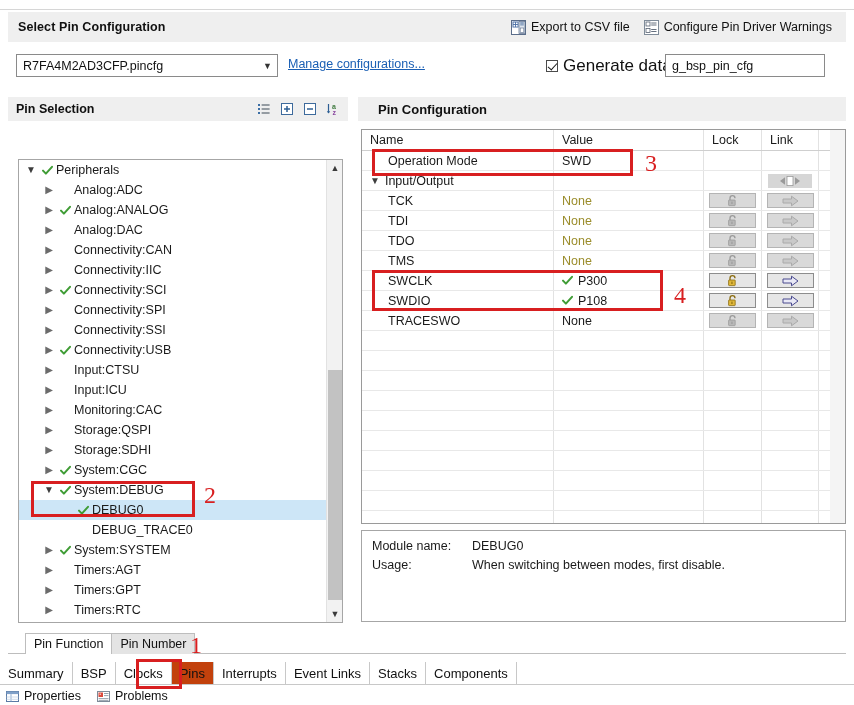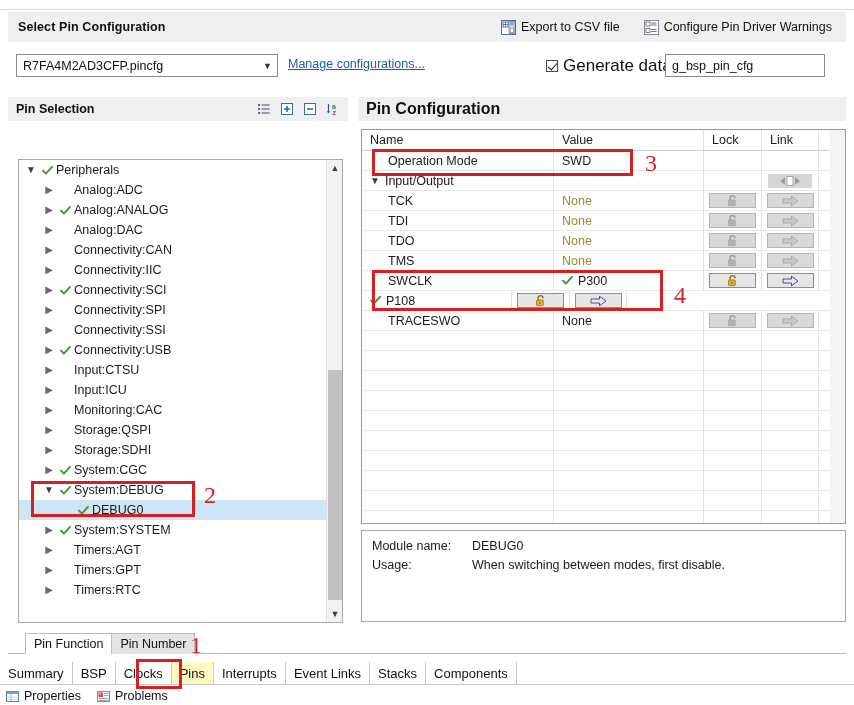--- a/index.html
+++ b/index.html
@@ -22,21 +22,21 @@
   .section-bar {
     position:absolute; left:8px; top:12px; width:838px; height:30px;
     background:#efefef;
     display:flex; align-items:center;
   }
   .section-bar-title {
     font-weight:bold; font-size:12.5px; color:#101010;
     margin-left:10px; letter-spacing:0.1px;
   }
   .section-bar-actions {
-    margin-left:auto; display:flex; align-items:center; gap:24px; margin-right:14px;
+    margin-left:auto; display:flex; align-items:center; gap:14px; margin-right:14px;
   }
   .bar-action { display:flex; align-items:center; gap:5px; cursor:default; }
   .bar-action-label { font-size:12.5px; color:#101010; }
 
   
   .cfg-row { position:absolute; left:8px; top:50px; width:838px; height:34px; }
   .combo {
     position:absolute; left:8px; top:4px; width:262px; height:23px;
     border:1px solid #8a8a8a; background:#ffffff;
     display:flex; align-items:center; font-size:12.5px; color:#111;
@@ -112,21 +112,21 @@
   .tree-sb-dn { bottom:0; }
   .tree-sb-thumb {
     position:absolute; left:1px; top:210px; width:14px; height:230px; background:#c2c2c2;
   }
 
   
   .pin-cfg-head {
     position:absolute; left:358px; top:97px; width:488px; height:24px;
     background:#efefef; display:flex; align-items:center;
   }
-  .pin-cfg-title { font-weight:bold; font-size:16px; margin-left:8px; color:#101010; }
+  .pin-cfg-title { font-weight:bold; font-size:13px; margin-left:20px; color:#101010; }
 
   .table-box {
     position:absolute; left:361px; top:129px; width:485px; height:395px;
     border:1px solid #9a9a9a; background:#ffffff; overflow:hidden;
   }
   .tr { display:flex; height:20px; align-items:stretch; border-bottom:1px solid #e8e8e8; }
   .tr.header { height:21px; border-bottom:1px solid #cfcfcf; }
   .td { display:flex; align-items:center; border-right:1px solid #e2e2e2; font-size:12.5px; }
   .td.c-name  { width:192px; padding-left:8px; }
   .td.c-value { width:150px; padding-left:8px; }
@@ -170,21 +170,21 @@
     position:absolute; left:8px; top:653px; width:838px; height:1px; background:#bdbdbd;
   }
 
   
   .bottabs { position:absolute; left:0; top:661px; height:23px; display:flex; align-items:flex-end; }
   .bottab {
     height:22px; padding:0 8px; display:flex; align-items:center;
     font-size:13px; color:#111; background:#ffffff;
     border-right:1px solid #c8c8c8;
   }
-  .bottab.active { background:#fef9c3; font-weight:normal; }
+  .bottab.active { background:#c2410c; font-weight:normal; }
   .bottabs-underline {
     position:absolute; left:0; top:684px; width:854px; height:1px; background:#c8c8c8;
   }
 
   
   .viewbar { position:absolute; left:0; top:687px; width:714px; height:18px; display:flex; align-items:center; gap:16px; padding-left:6px; }
   .viewitem { display:flex; align-items:center; gap:5px; font-size:12.5px; color:#111; }
 
   
   .ann-box { position:absolute; border:3px solid #d81f20; pointer-events:none; }
@@ -451,20 +451,25 @@
         </div>
         <div class="tree-row selected" style="padding-left: 40px;">
           <span class="tw"></span>
           <span class="tck">
             <svg width="11" height="11" viewBox="0 0 11 11">
               <path d="M1 5.6 L3.9 8.6 L10 1.8" fill="none" stroke="#3f9c35" stroke-width="2" stroke-linecap="round" stroke-linejoin="round"></path>
             </svg>
           </span>
           <span class="tlabel">DEBUG0</span>
         </div>
+        <div class="tree-row" style="padding-left: 40px;">
+          <span class="tw"></span>
+          <span class="tck"></span>
+          <span class="tlabel">DEBUG_TRACE0</span>
+        </div>
         <div class="tree-row" style="padding-left: 22px;">
           <span class="tw">
             <span class="tw-arrow">▶</span>
           </span>
           <span class="tck">
             <svg width="11" height="11" viewBox="0 0 11 11">
               <path d="M1 5.6 L3.9 8.6 L10 1.8" fill="none" stroke="#3f9c35" stroke-width="2" stroke-linecap="round" stroke-linejoin="round"></path>
             </svg>
           </span>
           <span class="tlabel">System:SYSTEM</span>
@@ -669,20 +674,23 @@
           <div class="td c-link">
             <span class="btn-cell enabled">
               <svg width="17" height="12" viewBox="0 0 17 12">
                 <path d="M1 4 H9.5 V1.2 L16 6 L9.5 10.8 V8 H1 Z" fill="#e9e9f6" stroke="#4a4a8f" stroke-width="1"></path>
               </svg>
             </span>
           </div>
           <div class="td c-tail"></div>
         </div>
         <div class="tr">
+          <div class="td c-name indent1" style="padding-left: 26px;">
+            <span>SWDIO</span>
+          </div>
           <div class="td c-value">
             <span class="val-ok">
               <span>
                 <svg width="11" height="11" viewBox="0 0 11 11">
                   <path d="M1 5.6 L3.9 8.6 L10 1.8" fill="none" stroke="#3f9c35" stroke-width="2" stroke-linecap="round" stroke-linejoin="round"></path>
                 </svg>
               </span>
               <span>P108</span>
             </span>
           </div>

